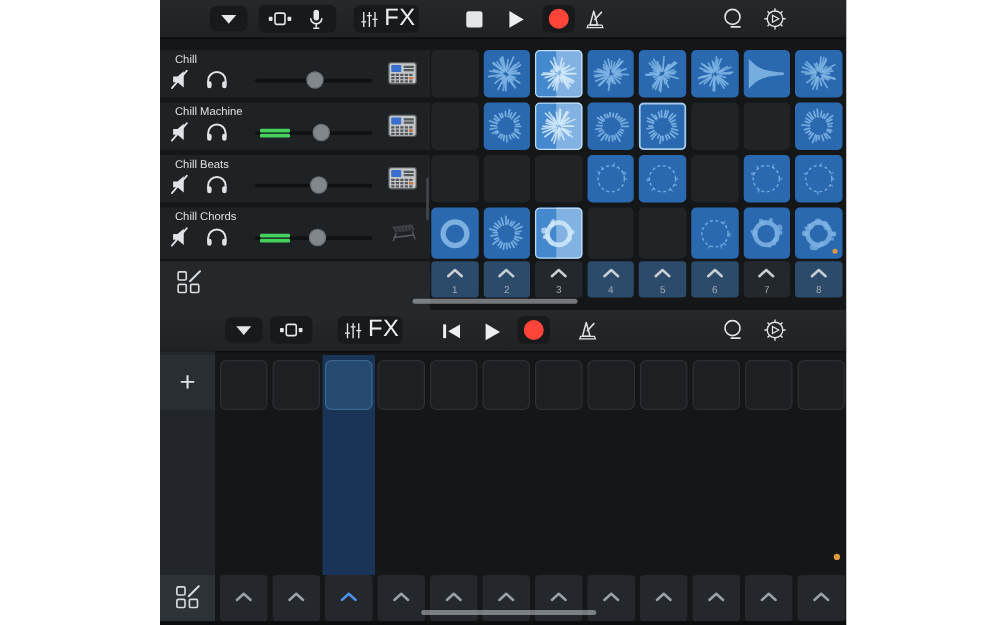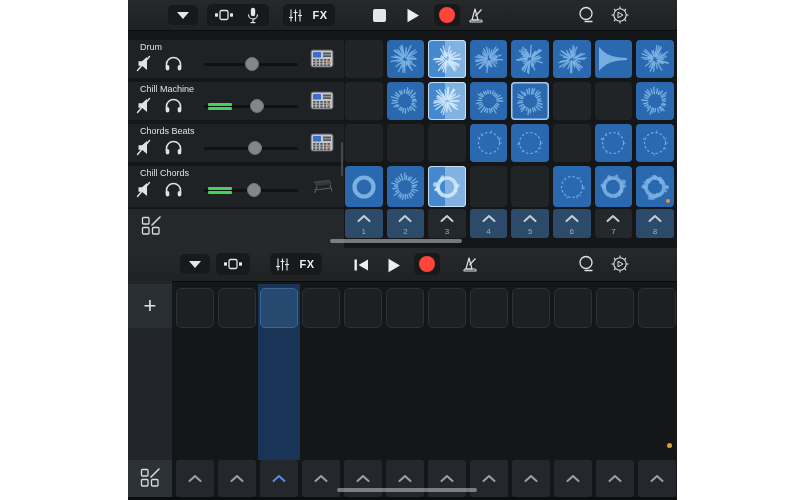--- a/index.html
+++ b/index.html
@@ -9,21 +9,21 @@
   #top-shot{left:128px;top:0;width:549px;height:248px;}
   #bottom-shot{left:128px;top:248px;width:549px;height:252px;}
 
   
   .toolbar{position:absolute;left:0;right:0;top:0;background:linear-gradient(#26282a,#1f2123);
            border-bottom:1px solid #0b0c0d;}
   #top-shot .toolbar{height:30px;}
   #bottom-shot .toolbar{height:33px;}
   .tbtn{position:absolute;display:flex;align-items:center;justify-content:center;color:#e6e9eb;}
   .tile{background:#17191b;border-radius:5px;}
-  .fxlabel{font-size:11px;font-weight:bold;letter-spacing:.5px;color:#eceff1;}
+  .fxlabel{font-size:19px;font-weight:normal;letter-spacing:.5px;color:#eceff1;}
 
   
   .track{position:absolute;left:0;width:216px;background:#1f2225;}
   .tname{position:absolute;left:12px;top:2px;font-size:9px;color:#dfe2e4;}
   .ticon{position:absolute;top:15px;}
   .slider{position:absolute;left:76px;top:15px;width:94px;height:18px;}
   .slider .rail{position:absolute;left:0;top:8px;width:94px;height:3px;background:#0f1113;border-radius:2px;}
   .slider .knob{position:absolute;top:2px;width:14px;height:14px;border-radius:50%;
                 background:#82878b;border:1px solid #6d7276;box-sizing:border-box;}
   .meter{position:absolute;left:80px;top:21px;width:24px;}
@@ -145,21 +145,21 @@
             <line x1="16" y1="4" x2="14.4" y2="5.6"></line>
               <line x1="5.6" y1="14.4" x2="4" y2="16"></line>
           </g>
           <path d="M8,7.2 L13,10 L8,12.8 Z" fill="none" stroke="#dfe3e6" stroke-width="1"></path>
         </svg>
       </div>
     </div>
 
     <div id="top-tracks">
         <div class="track" style="top:40px;height:38px;">
-          <div class="tname">Drum</div>
+          <div class="tname">Chill</div>
           <div class="ticon" style="left:8px;"><svg width="20" height="17" viewBox="0 0 20 17">
  <path d="M2.5,6.2 H6 L11,2 V15 L6,10.8 H2.5 Z" fill="#dfe3e6"></path>
  <line x1="1.5" y1="15.5" x2="13.5" y2="1.5" stroke="#dfe3e6" stroke-width="1.4" stroke-linecap="round"></line>
             </svg></div>
           <div class="ticon" style="left:36px;"><svg width="19" height="17" viewBox="0 0 19 17">
  <path d="M2.5,12 V9.5 a7,7 0 0 1 14,0 V12" fill="none" stroke="#dfe3e6" stroke-width="1.6"></path>
  <rect x="1.7" y="10" width="3.6" height="5.6" rx="1.8" fill="#dfe3e6"></rect>
  <rect x="13.7" y="10" width="3.6" height="5.6" rx="1.8" fill="#dfe3e6"></rect>
             </svg></div>
           <div class="slider">
@@ -229,21 +229,21 @@
                 <rect x="10.2" y="16.2" width="2.6" height="1.8" rx="0.3"></rect>
                 <rect x="13.8" y="16.2" width="2.6" height="1.8" rx="0.3"></rect>
                 <rect x="17.4" y="16.2" width="2.6" height="1.8" rx="0.3"></rect>
  <rect x="13" y="4.6" width="8" height="1.8" rx="0.3"></rect>
                 <rect x="13" y="7.2" width="8" height="1.8" rx="0.3"></rect>
               </g>
  <rect x="17.5" y="13.6" width="3" height="1.8" rx="0.3" fill="#e0713a"></rect>
             </svg></div>
         </div>
         <div class="track" style="top:124px;height:38px;">
-          <div class="tname">Chords Beats</div>
+          <div class="tname">Chill Beats</div>
           <div class="ticon" style="left:8px;"><svg width="20" height="17" viewBox="0 0 20 17">
  <path d="M2.5,6.2 H6 L11,2 V15 L6,10.8 H2.5 Z" fill="#dfe3e6"></path>
  <line x1="1.5" y1="15.5" x2="13.5" y2="1.5" stroke="#dfe3e6" stroke-width="1.4" stroke-linecap="round"></line>
             </svg></div>
           <div class="ticon" style="left:36px;"><svg width="19" height="17" viewBox="0 0 19 17">
  <path d="M2.5,12 V9.5 a7,7 0 0 1 14,0 V12" fill="none" stroke="#dfe3e6" stroke-width="1.6"></path>
  <rect x="1.7" y="10" width="3.6" height="5.6" rx="1.8" fill="#dfe3e6"></rect>
  <rect x="13.7" y="10" width="3.6" height="5.6" rx="1.8" fill="#dfe3e6"></rect>
             </svg></div>
           <div class="slider">

